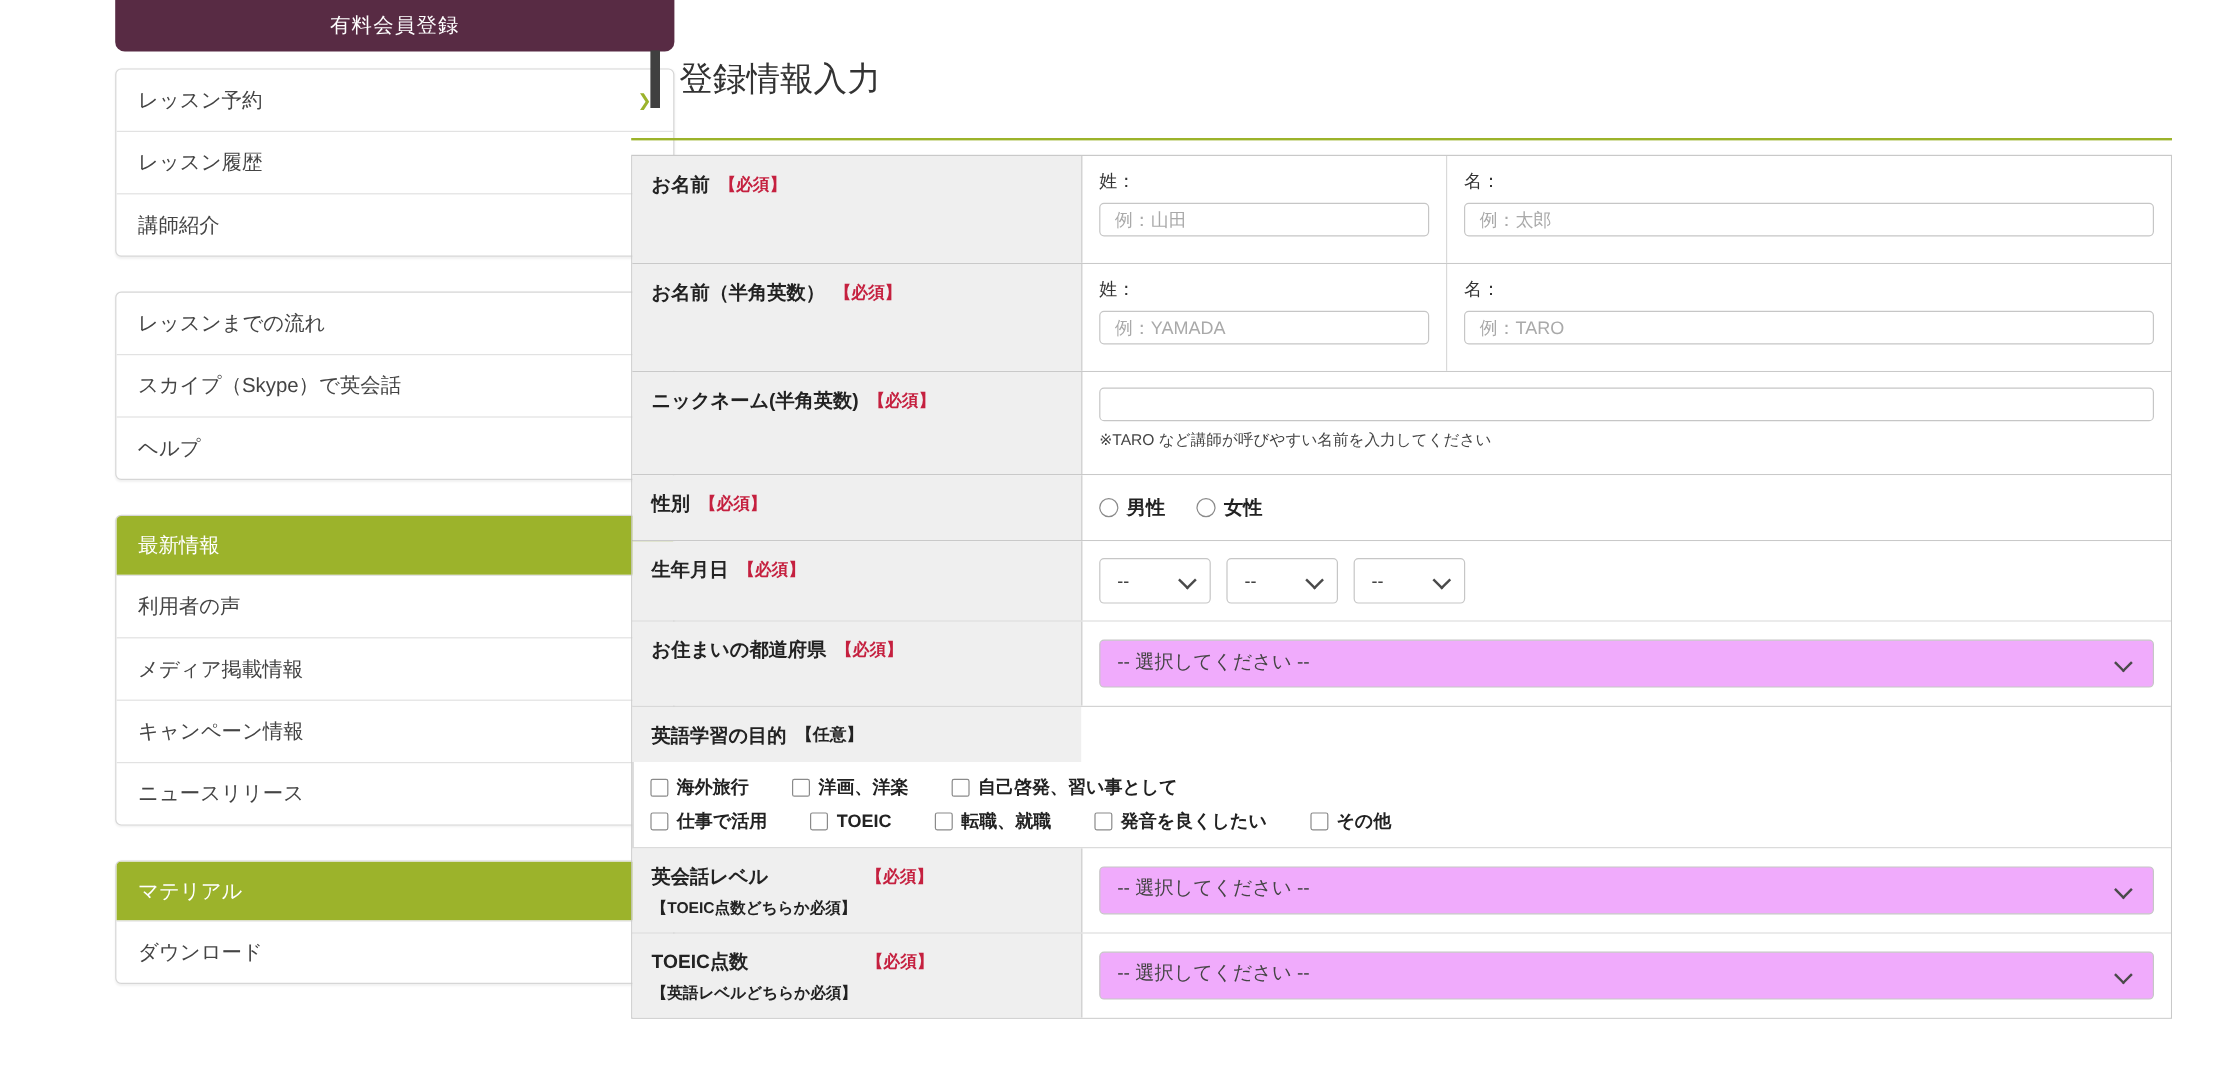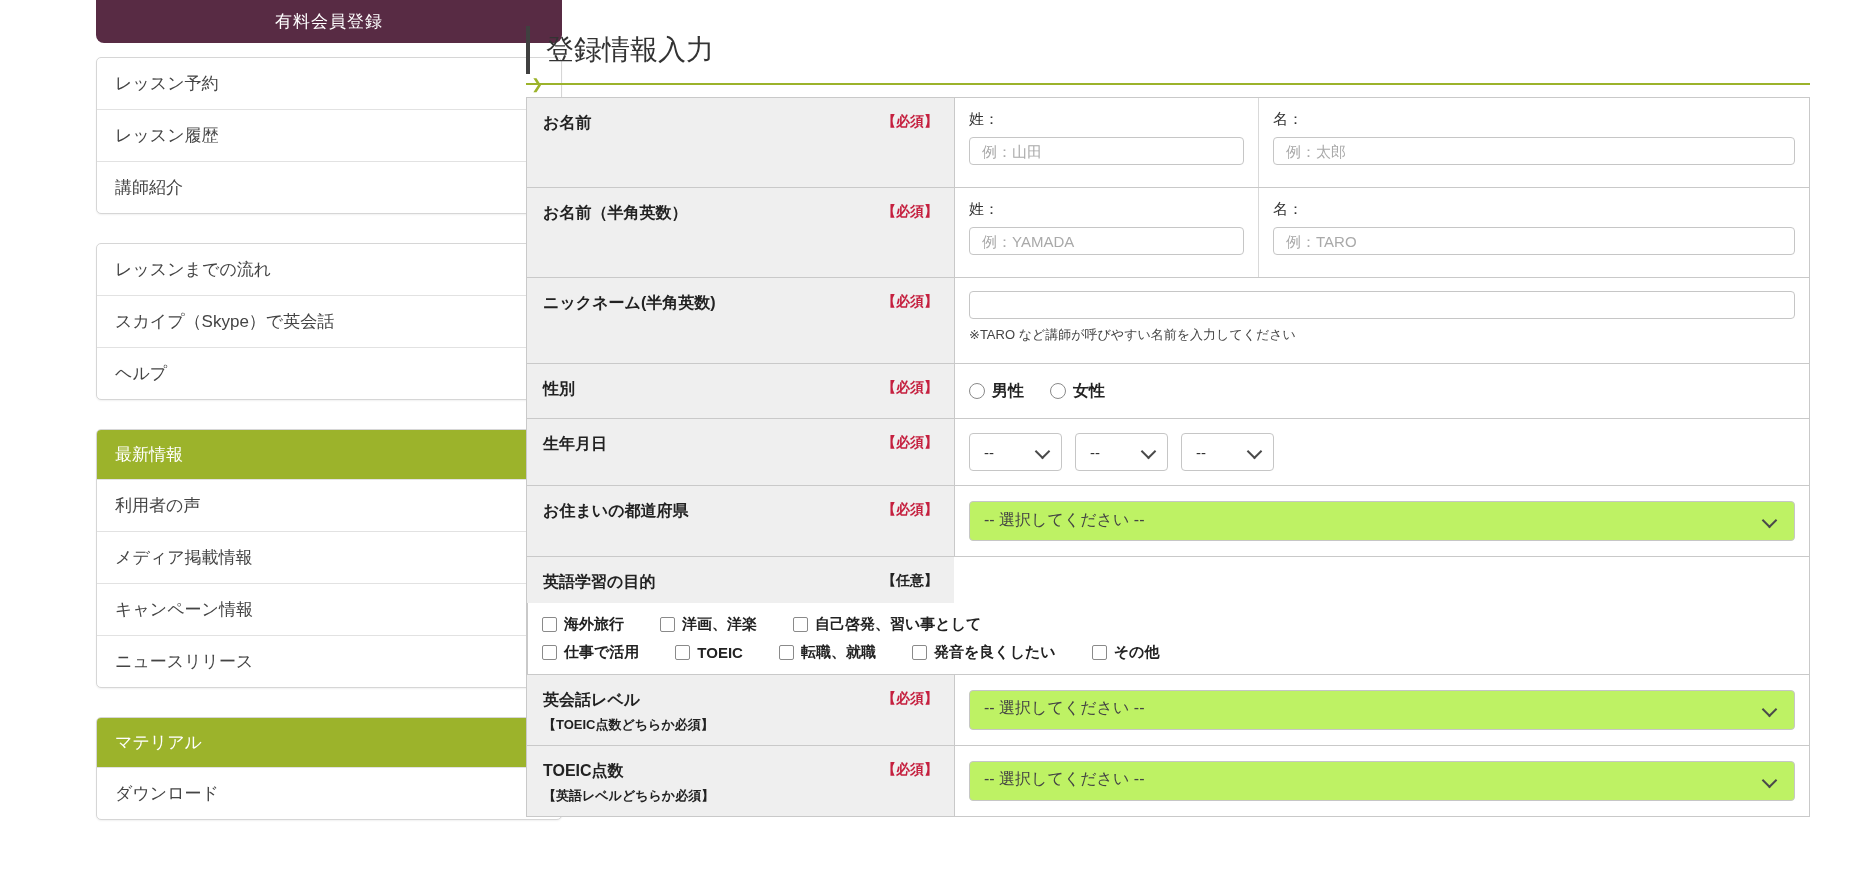--- a/index.html
+++ b/index.html
@@ -23,29 +23,29 @@
   .side-item{
     display:flex;justify-content:space-between;align-items:center;
     padding:14px 18px;border-top:1px solid #e2e2e2;font-size:17px;color:#444;cursor:pointer;
   }
   .side-box>.side-item:first-child{border-top:none;}
   .side-chevron{color:#9cb32b;font-size:14px;font-weight:bold;}
   
   .main{position:absolute;left:526px;top:26px;width:1284px;}
   .title-wrap{border-bottom:2px solid #9cb32b;padding-bottom:9px;}
   .page-title{
-    font-size:28px;font-weight:400;color:#333;margin:0;
-    border-left:4px solid #404040;padding:5px 0 5px 16px;
+    font-size:28px;font-weight:400;color:#333;margin:16px;
+    border-left:8px solid #404040;padding:5px 0 5px 16px;
   }
   .form-table{margin-top:12px;border:1px solid #c9c9c9;}
   .frow{display:flex;border-bottom:1px solid #c9c9c9;}
   .frow:last-child{border-bottom:none;}
   .fl{
-    width:427px;box-sizing:border-box;background:#efefef;
-    padding:15px 16px 10px 16px;display:flex;justify-content:space-between;align-items:flex-start;
+    width:374px;box-sizing:border-box;background:#efefef;
+    padding:15px 16px 10px 16px;display:flex;align-items:flex-start;
   }
   .fl-text{font-size:16px;font-weight:bold;color:#222;line-height:1.3;}
   .fl-sub{font-size:13px;font-weight:bold;color:#222;margin-top:5px;}
   .badge{font-size:14px;font-weight:bold;color:#c5203f;white-space:nowrap;margin-left:8px;}
   .badge.optional{color:#222;}
   .fv{flex:1;background:#fff;border-left:1px solid #c9c9c9;box-sizing:border-box;padding:10px 14px;}
   
   .text-input{
     box-sizing:border-box;width:100%;height:28px;border:1px solid #c6c6c6;border-radius:4px;
     padding:0 12px;font-size:15px;color:#333;font-family:inherit;background:#fff;
@@ -76,21 +76,21 @@
   }
   .mini-select::after,.big-select::after{
     content:"";position:absolute;width:9px;height:9px;
     border-right:2px solid #4a4a4a;border-bottom:2px solid #4a4a4a;transform:rotate(45deg);
   }
   .mini-select::after{right:13px;top:12px;}
   
   .t-select{min-height:70px;}
   .t-select .fv{display:flex;align-items:center;}
   .big-select{
-    position:relative;width:100%;height:40px;border:1px solid #c6c6c6;border-radius:4px;background:#bef264;
+    position:relative;width:100%;height:40px;border:1px solid #c6c6c6;border-radius:4px;background:#f0abfc;
     display:flex;align-items:center;padding:0 44px 2px 14px;box-sizing:border-box;font-size:16px;color:#444;cursor:pointer;
   }
   .big-select::after{right:19px;top:13px;}
   
   .t-checkbox_group{min-height:86px;flex-direction:column;}
   .t-checkbox_group .fv{display:flex;flex-direction:column;justify-content:center;gap:9px;padding:12px 14px;}
   .cb-line{display:flex;align-items:center;gap:36px;flex-wrap:wrap;}
   .cb-item{display:flex;align-items:center;gap:7px;cursor:pointer;}
   .cbox{width:15px;height:15px;border:1px solid #8a8a8a;border-radius:2px;background:#fff;box-sizing:border-box;flex:none;}
   .cb-label{font-size:15px;}

